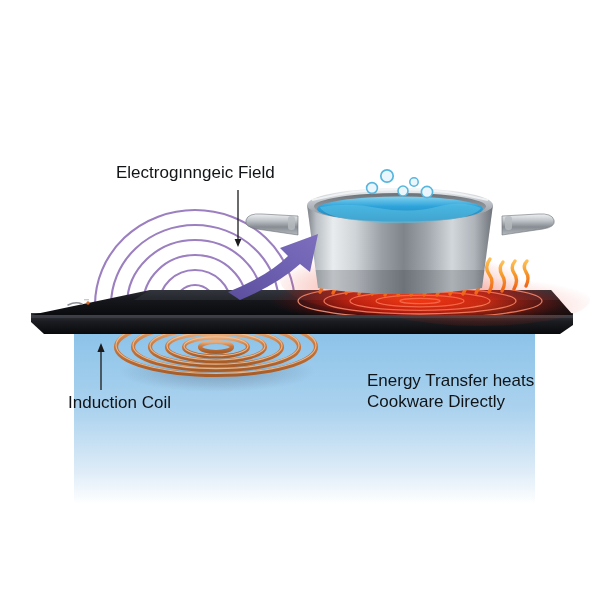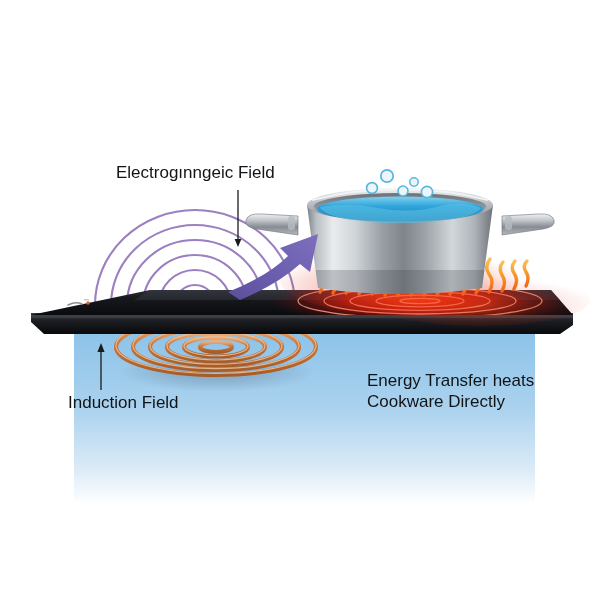--- a/index.html
+++ b/index.html
@@ -267,19 +267,19 @@
     </g>
 
     <g>
       <line x1="101" y1="390" x2="101" y2="352" stroke="#1b1b1b" stroke-width="1.3"></line>
       <path d="M101,343 l-3.6,9 h7.2 Z" fill="#1b1b1b"></path>
     </g>
   </svg>
 
   <div class="lbl" id="label-em">Electrogınngeic Field</div>
 
-  <div class="lbl" id="label-coil">Induction Field</div>
+  <div class="lbl" id="label-coil">Induction Coil</div>
 
 
   <div class="lbl" id="label-energy">Energy Transfer heats
 Cookware Directly</div>
 
 </div>
 
 </body></html>

